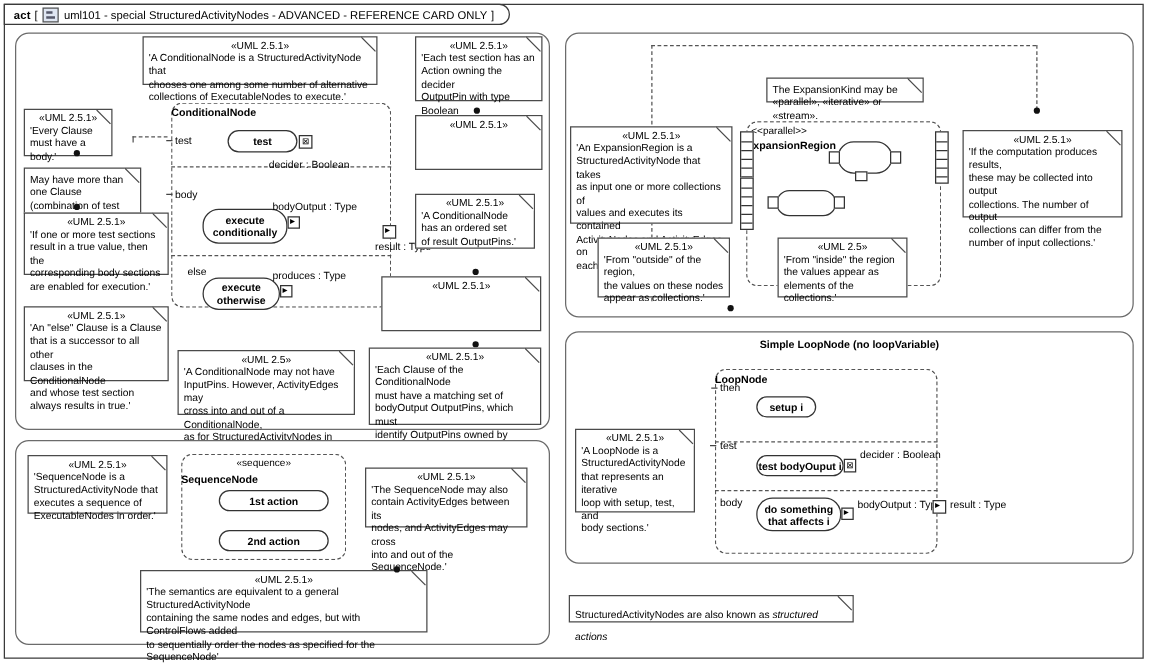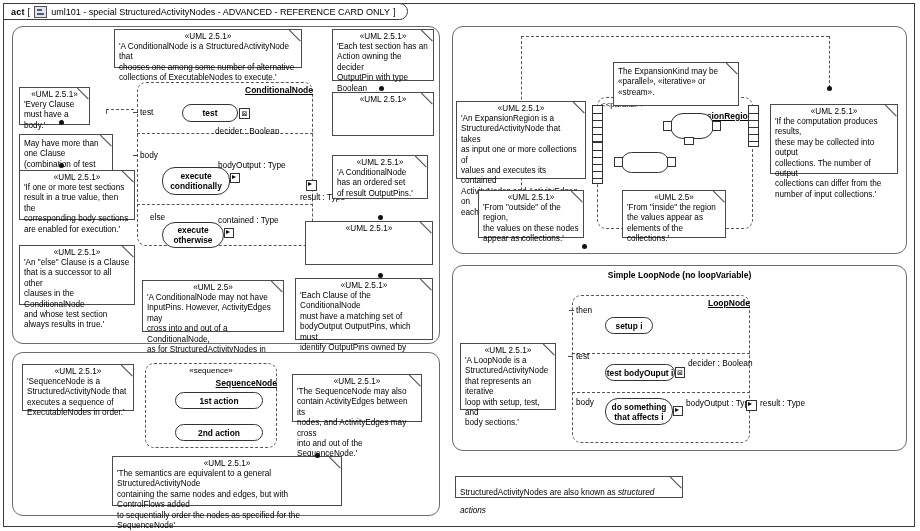--- a/index.html
+++ b/index.html
@@ -29,21 +29,21 @@
   .note .corner-mask{position:absolute;right:0;top:0;width:13px;height:13px;background:#fff;
               clip-path:polygon(0 0,100% 100%,100% 0);}
   .note .body{position:relative;padding:2px 4px 2px 4px;}
   .note .st{display:block;text-align:center;font-size:8.2px;margin-bottom:1px;}
   .note .tx{display:block;font-size:8.2px;line-height:10.4px;white-space:pre-line;}
 
   
   .dregion{position:absolute;box-sizing:border-box;border:1.3px dashed #555;border-radius:9px;background:transparent;}
   .dline{position:absolute;border-top:1.3px dashed #555;}
   .dvline{position:absolute;border-left:1.3px dashed #555;}
-  .node-name{position:absolute;font-size:8.5px;font-weight:bold;text-align:right;text-decoration:underline;}
+  .node-name{position:absolute;font-size:8.5px;font-weight:bold;text-align:left;}
   .stereo{position:absolute;font-size:8px;text-align:center;}
   .clause-lbl{position:absolute;font-size:8.3px;}
   .tick{position:absolute;border-top:1.2px solid #444;width:5px;}
 
   
   .action{position:absolute;box-sizing:border-box;border:1.2px solid #333;border-radius:13px;background:#fff;
           display:flex;align-items:center;justify-content:center;text-align:center;font-size:8.4px;font-weight:bold;line-height:10px;}
   .action.thin{border-radius:11px;}
 
   
@@ -156,21 +156,21 @@
   <div class="pin" style="left:230px;top:173px;width:10px;height:10px;"></div>
   <div class="pin-arrow" style="left:232px;top:173px;">▸</div>
   <div class="pintxt" style="left:218px;top:160px;">bodyOutput : Type</div>
 
   <div class="action" style="left:162px;top:222px;width:62px;height:26px;white-space:pre-line;">
     <span>execute
 otherwise</span>
   </div>
   <div class="pin" style="left:224px;top:228px;width:10px;height:10px;"></div>
   <div class="pin-arrow" style="left:226px;top:228px;">▸</div>
-  <div class="pintxt" style="left:218px;top:215px;">contained : Type</div>
+  <div class="pintxt" style="left:218px;top:215px;">produces : Type</div>
 
   <div class="pin" style="left:306px;top:180px;width:11px;height:11px;"></div>
   <div class="pin-arrow" style="left:308px;top:180px;">▸</div>
   <div class="pintxt" style="left:300px;top:192px;">result : Type</div>
 
   <div class="note" style="left:114px;top:29px;width:188px;height:39px;">
     <div class="corner-mask"></div>
       <div class="foldline"></div>
     <div class="body">
         <span class="st">«UML 2.5.1»</span>
@@ -377,21 +377,21 @@
 
   <div class="action" style="left:670px;top:113px;width:44px;height:26px;"></div>
   <div class="pin" style="left:663px;top:121px;width:9px;height:10px;"></div>
   <div class="pin" style="left:712px;top:121px;width:9px;height:10px;"></div>
   <div class="pin" style="left:684px;top:137px;width:10px;height:8px;"></div>
 
   <div class="action" style="left:621px;top:152px;width:48px;height:21px;"></div>
   <div class="pin" style="left:614px;top:157px;width:9px;height:10px;"></div>
   <div class="pin" style="left:667px;top:157px;width:9px;height:10px;"></div>
 
-  <div class="note" style="left:613px;top:62px;width:126px;height:44px;">
+  <div class="note" style="left:613px;top:62px;width:126px;height:20px;">
     <div class="corner-mask"></div>
       <div class="foldline"></div>
     <div class="body" style="padding-top:4px;">
         <span class="tx">The ExpansionKind may be
 «parallel», «iterative» or «stream».</span>
       </div>
   </div>
 
   <div class="note" style="left:456px;top:101px;width:130px;height:78px;">
     <div class="corner-mask"></div>

